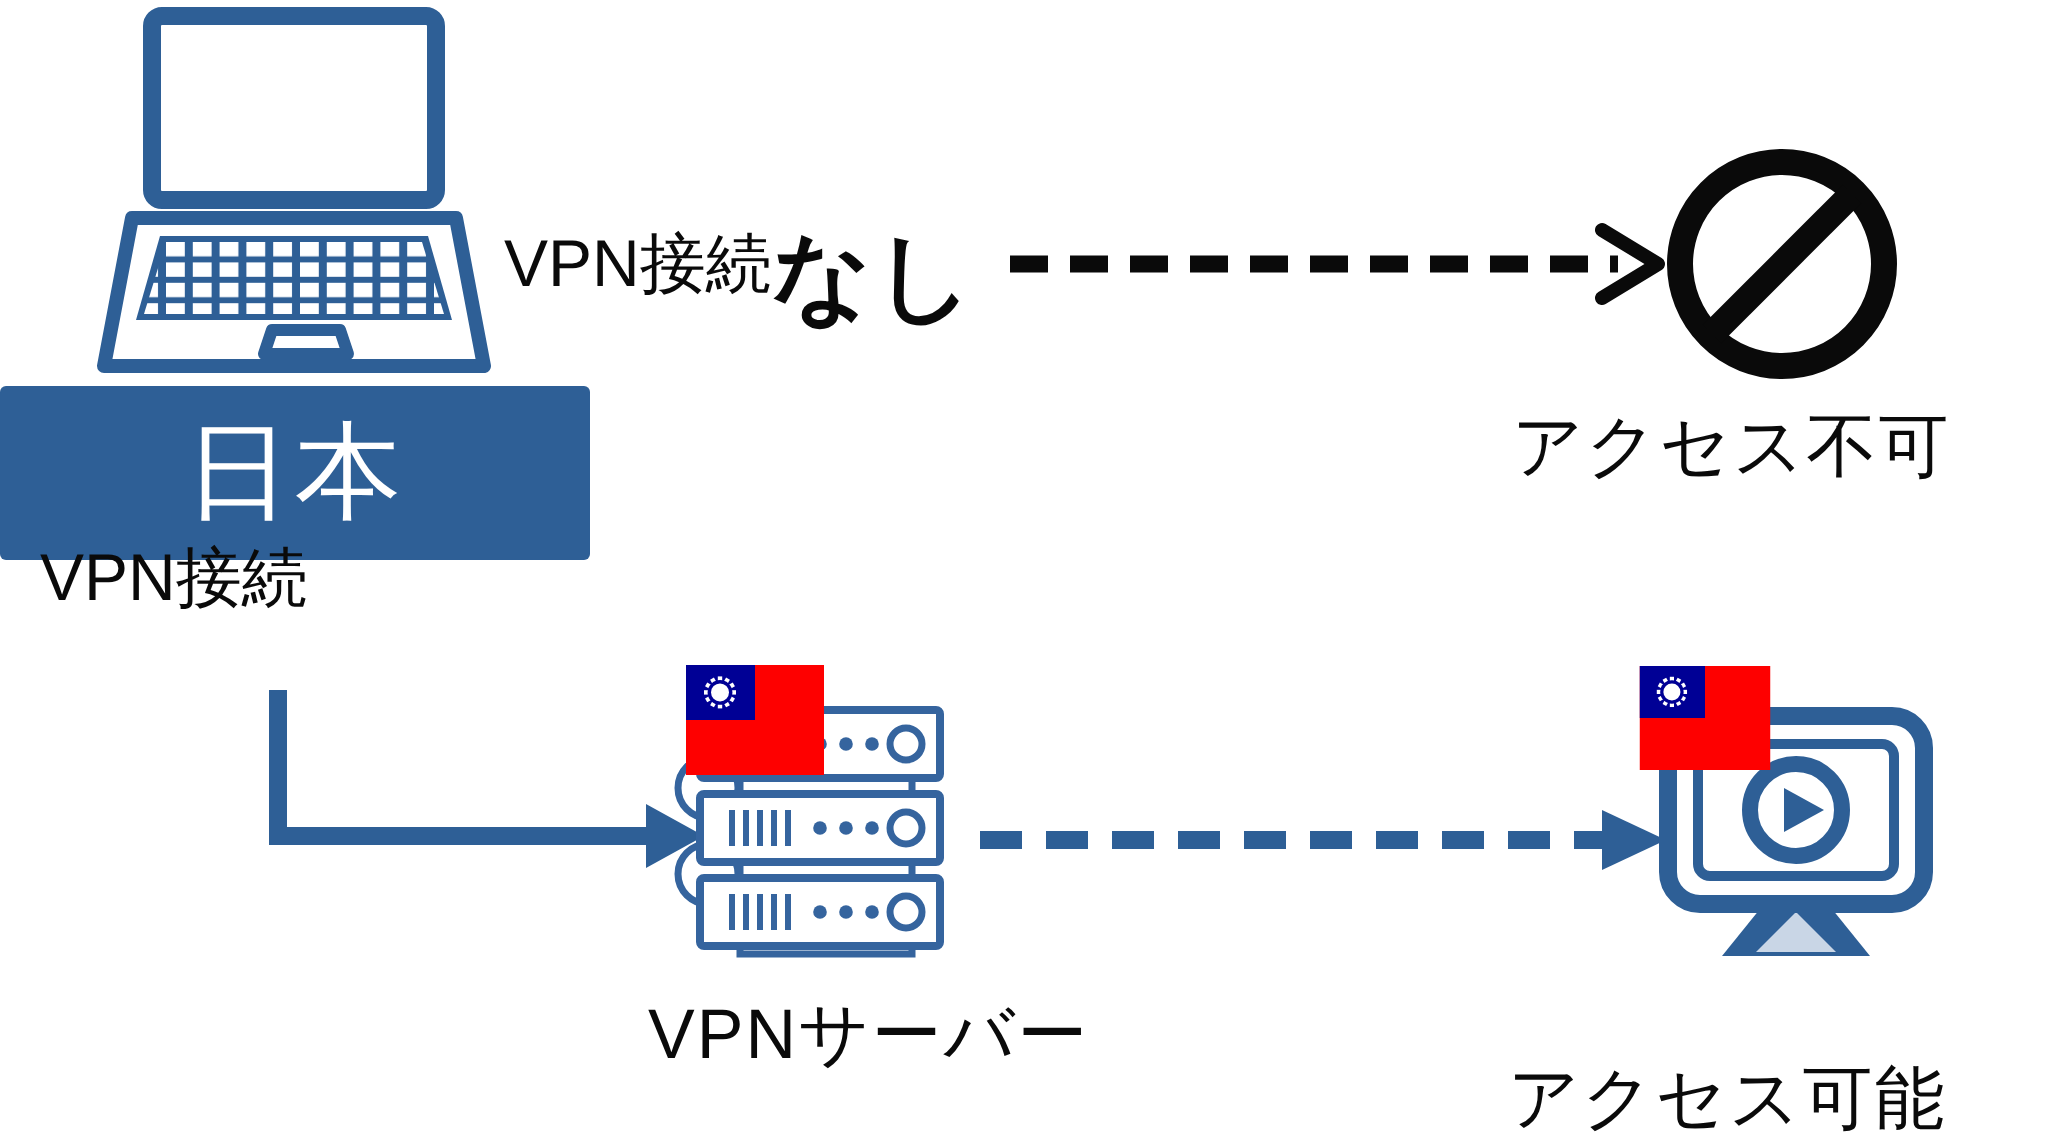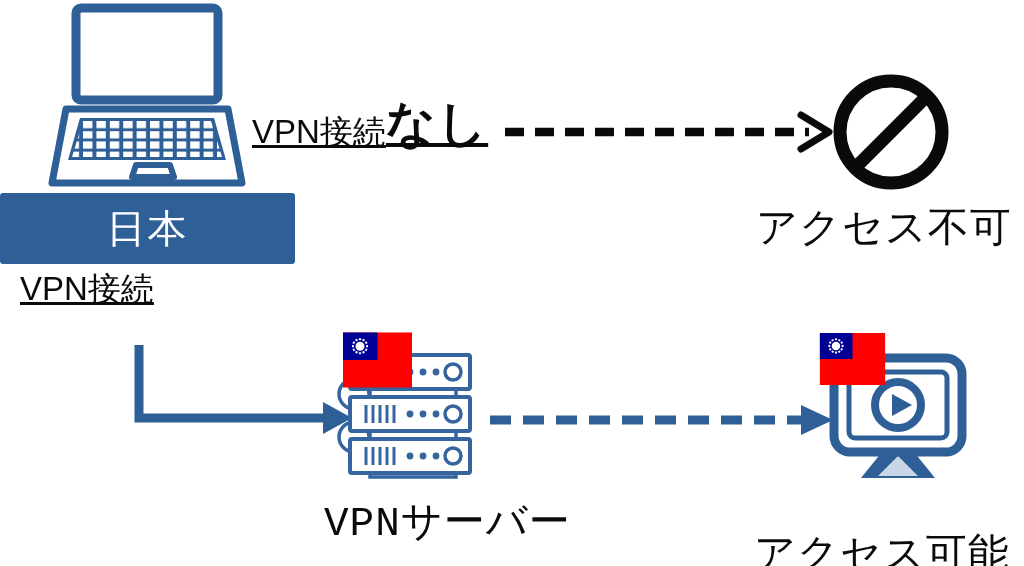--- a/index.html
+++ b/index.html
@@ -12,29 +12,29 @@
   }
   *{margin:0;padding:0;box-sizing:border-box;}
   html,body{background:#fff;}
   body{
     width:1024px;height:566px;overflow:hidden;position:relative;
     font-family:"Liberation Sans","DejaVu Sans",sans-serif;
     color:var(--ink-black);
   }
   .abs{position:absolute;}
   .label{white-space:nowrap;color:var(--ink-black);}
-  .lbl-mid{font-size:41px;letter-spacing:1px;font-family:Liberation Mono, monospace;}
-  .vpn-line{white-space:nowrap;line-height:1;display:flex;align-items:flex-end;text-decoration:underline;}
+  .lbl-mid{font-size:35px;letter-spacing:1px;}
+  .vpn-line{white-space:nowrap;line-height:1;display:flex;align-items:center;}
   .vpn-prefix{font-size:33px;}
-  .vpn-bold{font-size:49px;font-weight:700;letter-spacing:1px;}
+  .vpn-bold{font-size:49px;font-weight:700;letter-spacing:1px;margin-top:16px;}
   .japan-box{
-    left:0;top:193;width:295px;height:71px;left:0px;top:193px;
+    left:0;top:193;width:295px;height:87px;left:0px;top:193px;
     background:var(--primary-blue);border-radius:3px;
     display:flex;align-items:center;justify-content:center;
-    color:#fff;font-size:39px;letter-spacing:2px;
+    color:#fff;font-size:53px;letter-spacing:2px;
   }
   
   .sB{stroke:var(--primary-blue);}
   .fB{fill:var(--primary-blue);}
   .sS{stroke:var(--server-blue);}
   .fS{fill:var(--server-blue);}
   .sK{stroke:var(--ink-black);}
   .fW{fill:#fff;}
   .fN{fill:none;}
   svg{display:block;overflow:visible;}

